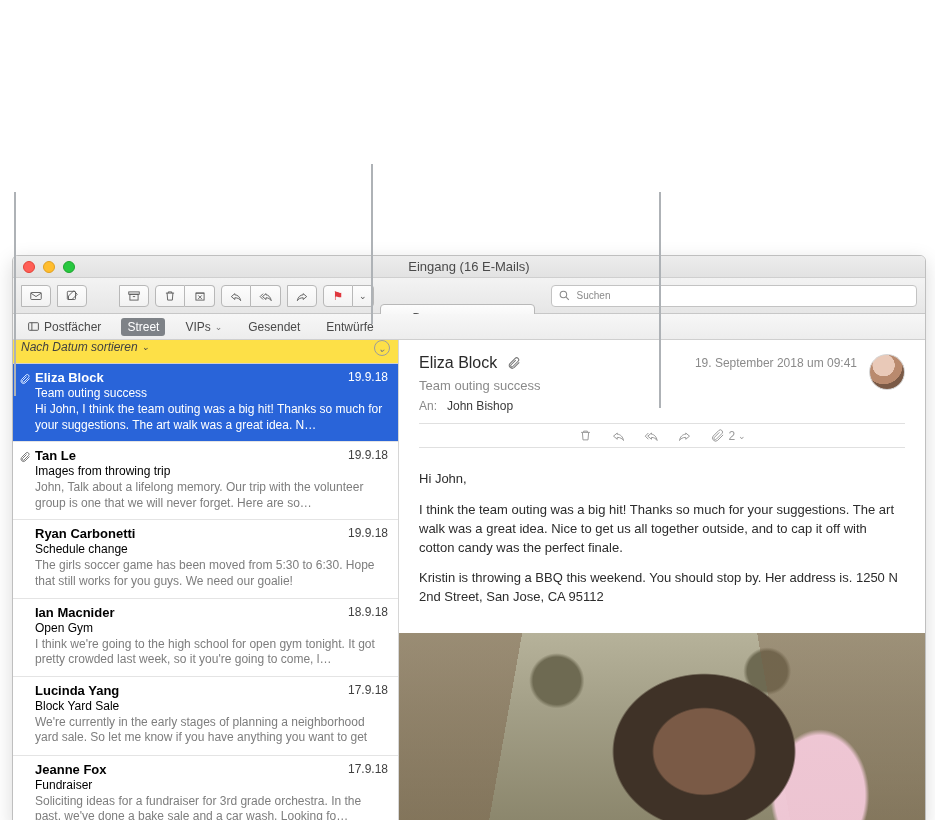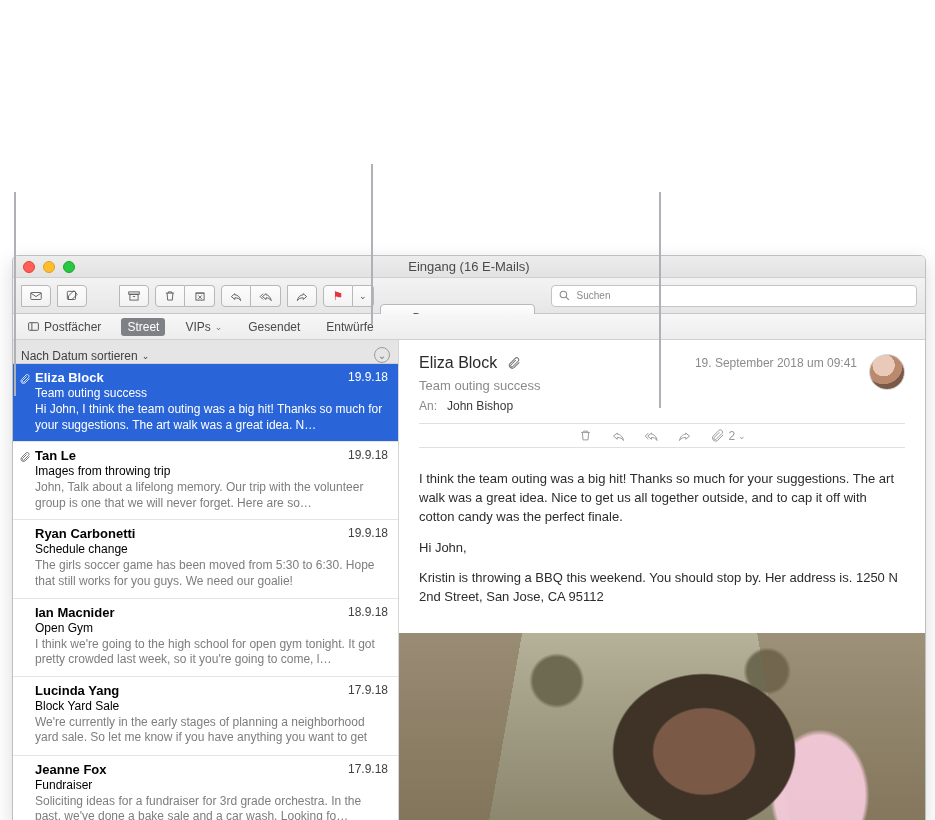--- a/index.html
+++ b/index.html
@@ -137,26 +137,27 @@
     width: 386px;
     border-right:1px solid #d6d6d6;
     display:flex;
     flex-direction:column;
     overflow:hidden;
   }
   .sort-row {
     height:24px;
     border-bottom:1px solid #d0d0d0;
     display:flex;
-    align-items:flex-end;
+    align-items:flex-start;
     justify-content:space-between;
     padding:0 8px;
     font-size:12px;
     color:#414141;
-    background:#e5e5e5;
+    background:#fde047;
+    font-style:italic;
   }
   .sort-row .filter-circle {
     width:16px; height:16px;
     border:1px solid #9c9c9c; border-radius:50%;
     display:flex; align-items:center; justify-content:center;
     color:#7a7a7a; font-size:10px;
   }
   .messages { flex:1; overflow:hidden; }
   .msg {
     padding:6px 10px 8px 22px;
@@ -488,21 +489,21 @@
           <div class="act">
             <svg viewBox="0 0 24 24">
                 <path d="M21 11l-9 9a5 5 0 01-7-7l9-9a3.5 3.5 0 015 5l-9 9a2 2 0 01-3-3l8-8"></path>
               </svg>
             <span>2</span>
             <span style="font-size:9px;">⌄</span>
           </div>
         </div>
       </div>
       <div class="pv-body">
+        <p>Hi John,</p>
         <p>I think the team outing was a big hit! Thanks so much for your suggestions. The art walk was a great idea. Nice to get us all together outside, and to cap it off with cotton candy was the perfect finale.</p>
-        <p>Hi John,</p>
         <p>Kristin is throwing a BBQ this weekend. You should stop by. Her address is. 1250 N 2nd Street, San Jose, CA 95112</p>
       </div>
       <div class="pv-image"></div>
     </div>
 
   </div>
 </div>
 
 </body></html>

